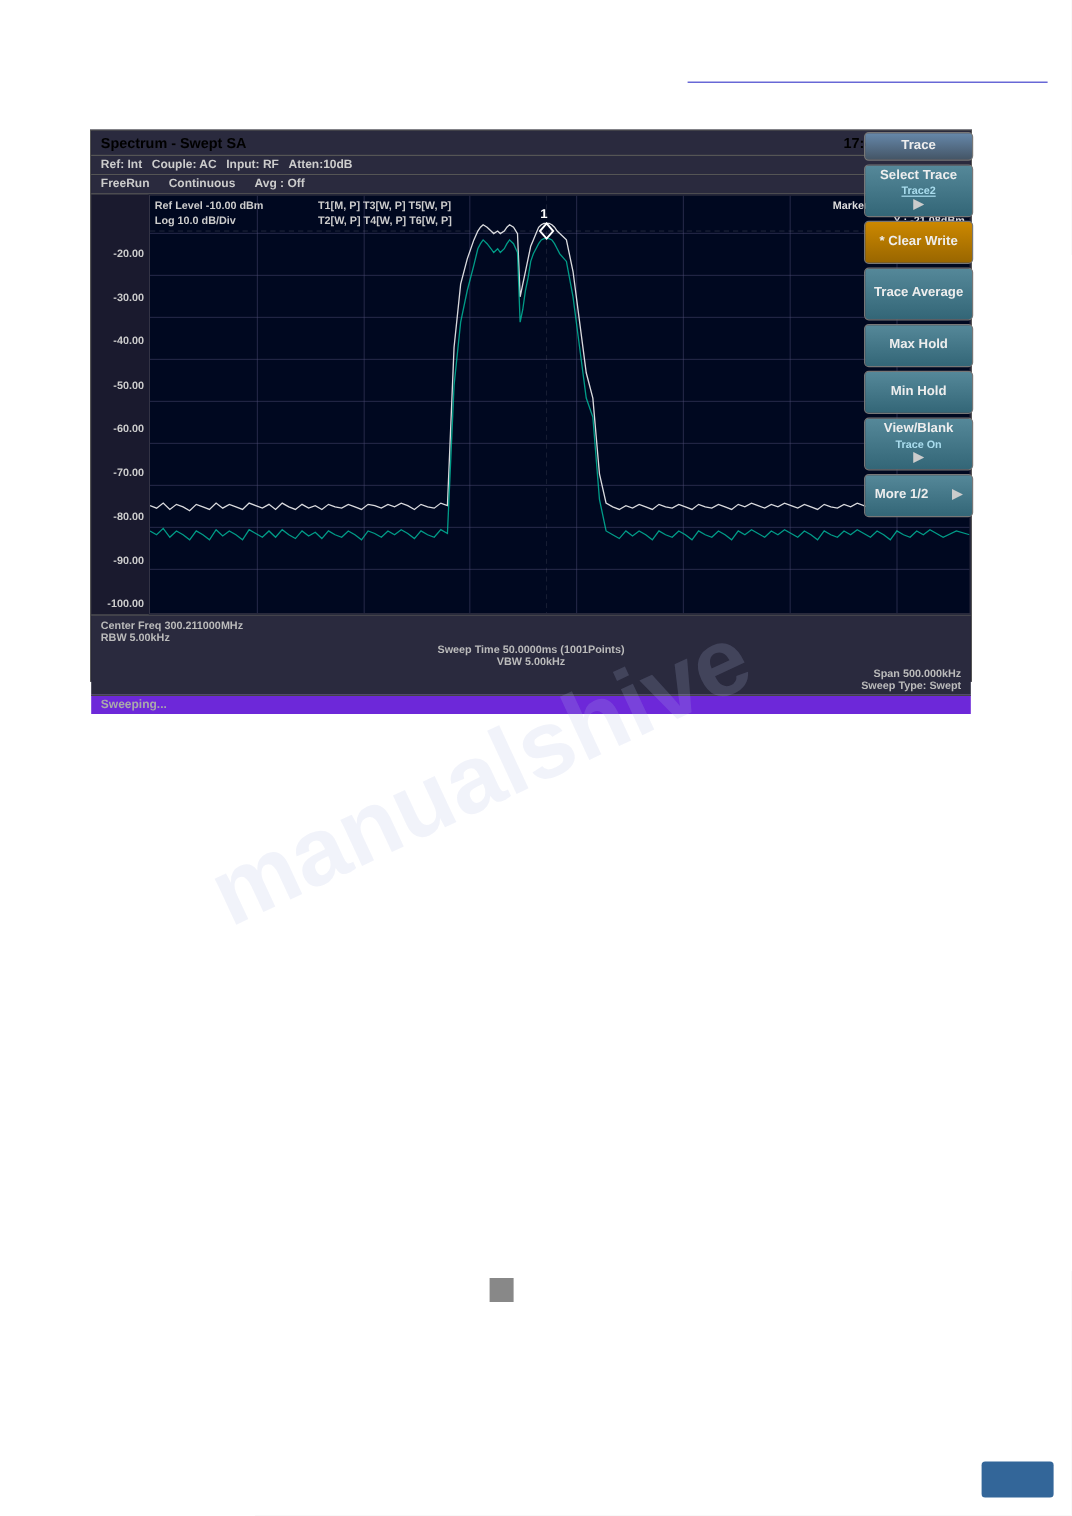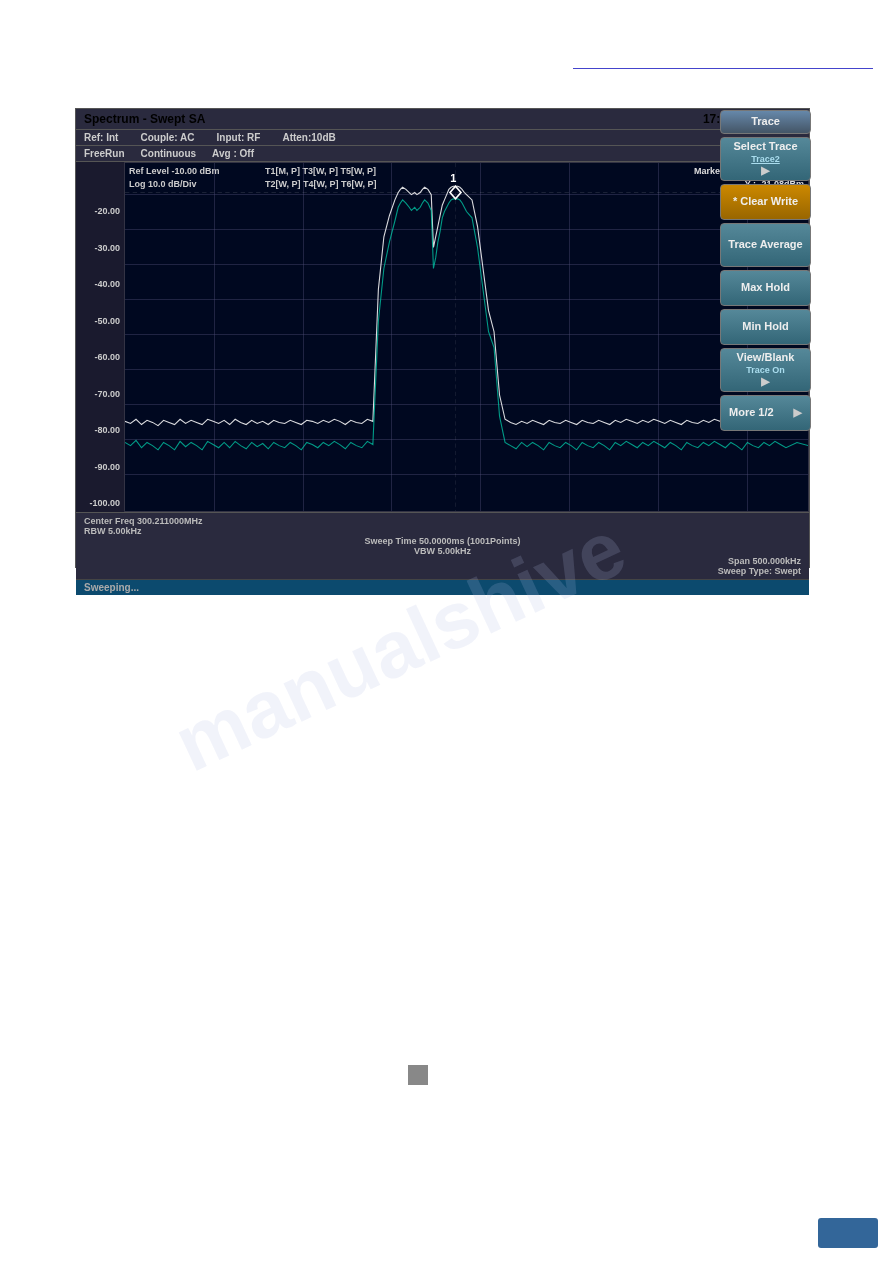--- a/index.html
+++ b/index.html
@@ -58,21 +58,21 @@
     .info-bar {
       display: flex;
       align-items: center;
       background: #2a2a3e;
       padding: 2px 8px;
       border-bottom: 1px solid #555;
       font-size: 10px;
       color: #ccc;
       gap: 16px;
     }
-    .info-row { display: flex; gap: 22px; }
+    .info-row { display: flex; gap: 8px; }
 
     
     .y-axis {
       width: 48px;
       height: 350px;
       display: flex;
       flex-direction: column;
       justify-content: space-between;
       padding: 4px 4px 4px 0;
       position: relative;
@@ -149,21 +149,21 @@
       color: #bbb;
       font-size: 9px;
       display: flex;
       justify-content: space-between;
       border-top: 1px solid #555;
       flex-direction: column;
     }
 
     
     .sweeping-bar {
-      background: #0c4a6e;
+      background: #6d28d9;
       padding: 2px 8px;
       color: #aaa;
       font-size: 10px;
       border-top: 1px solid #444;
     }
 
     
     .sidebar {
       position: absolute;
       top: 108px;

